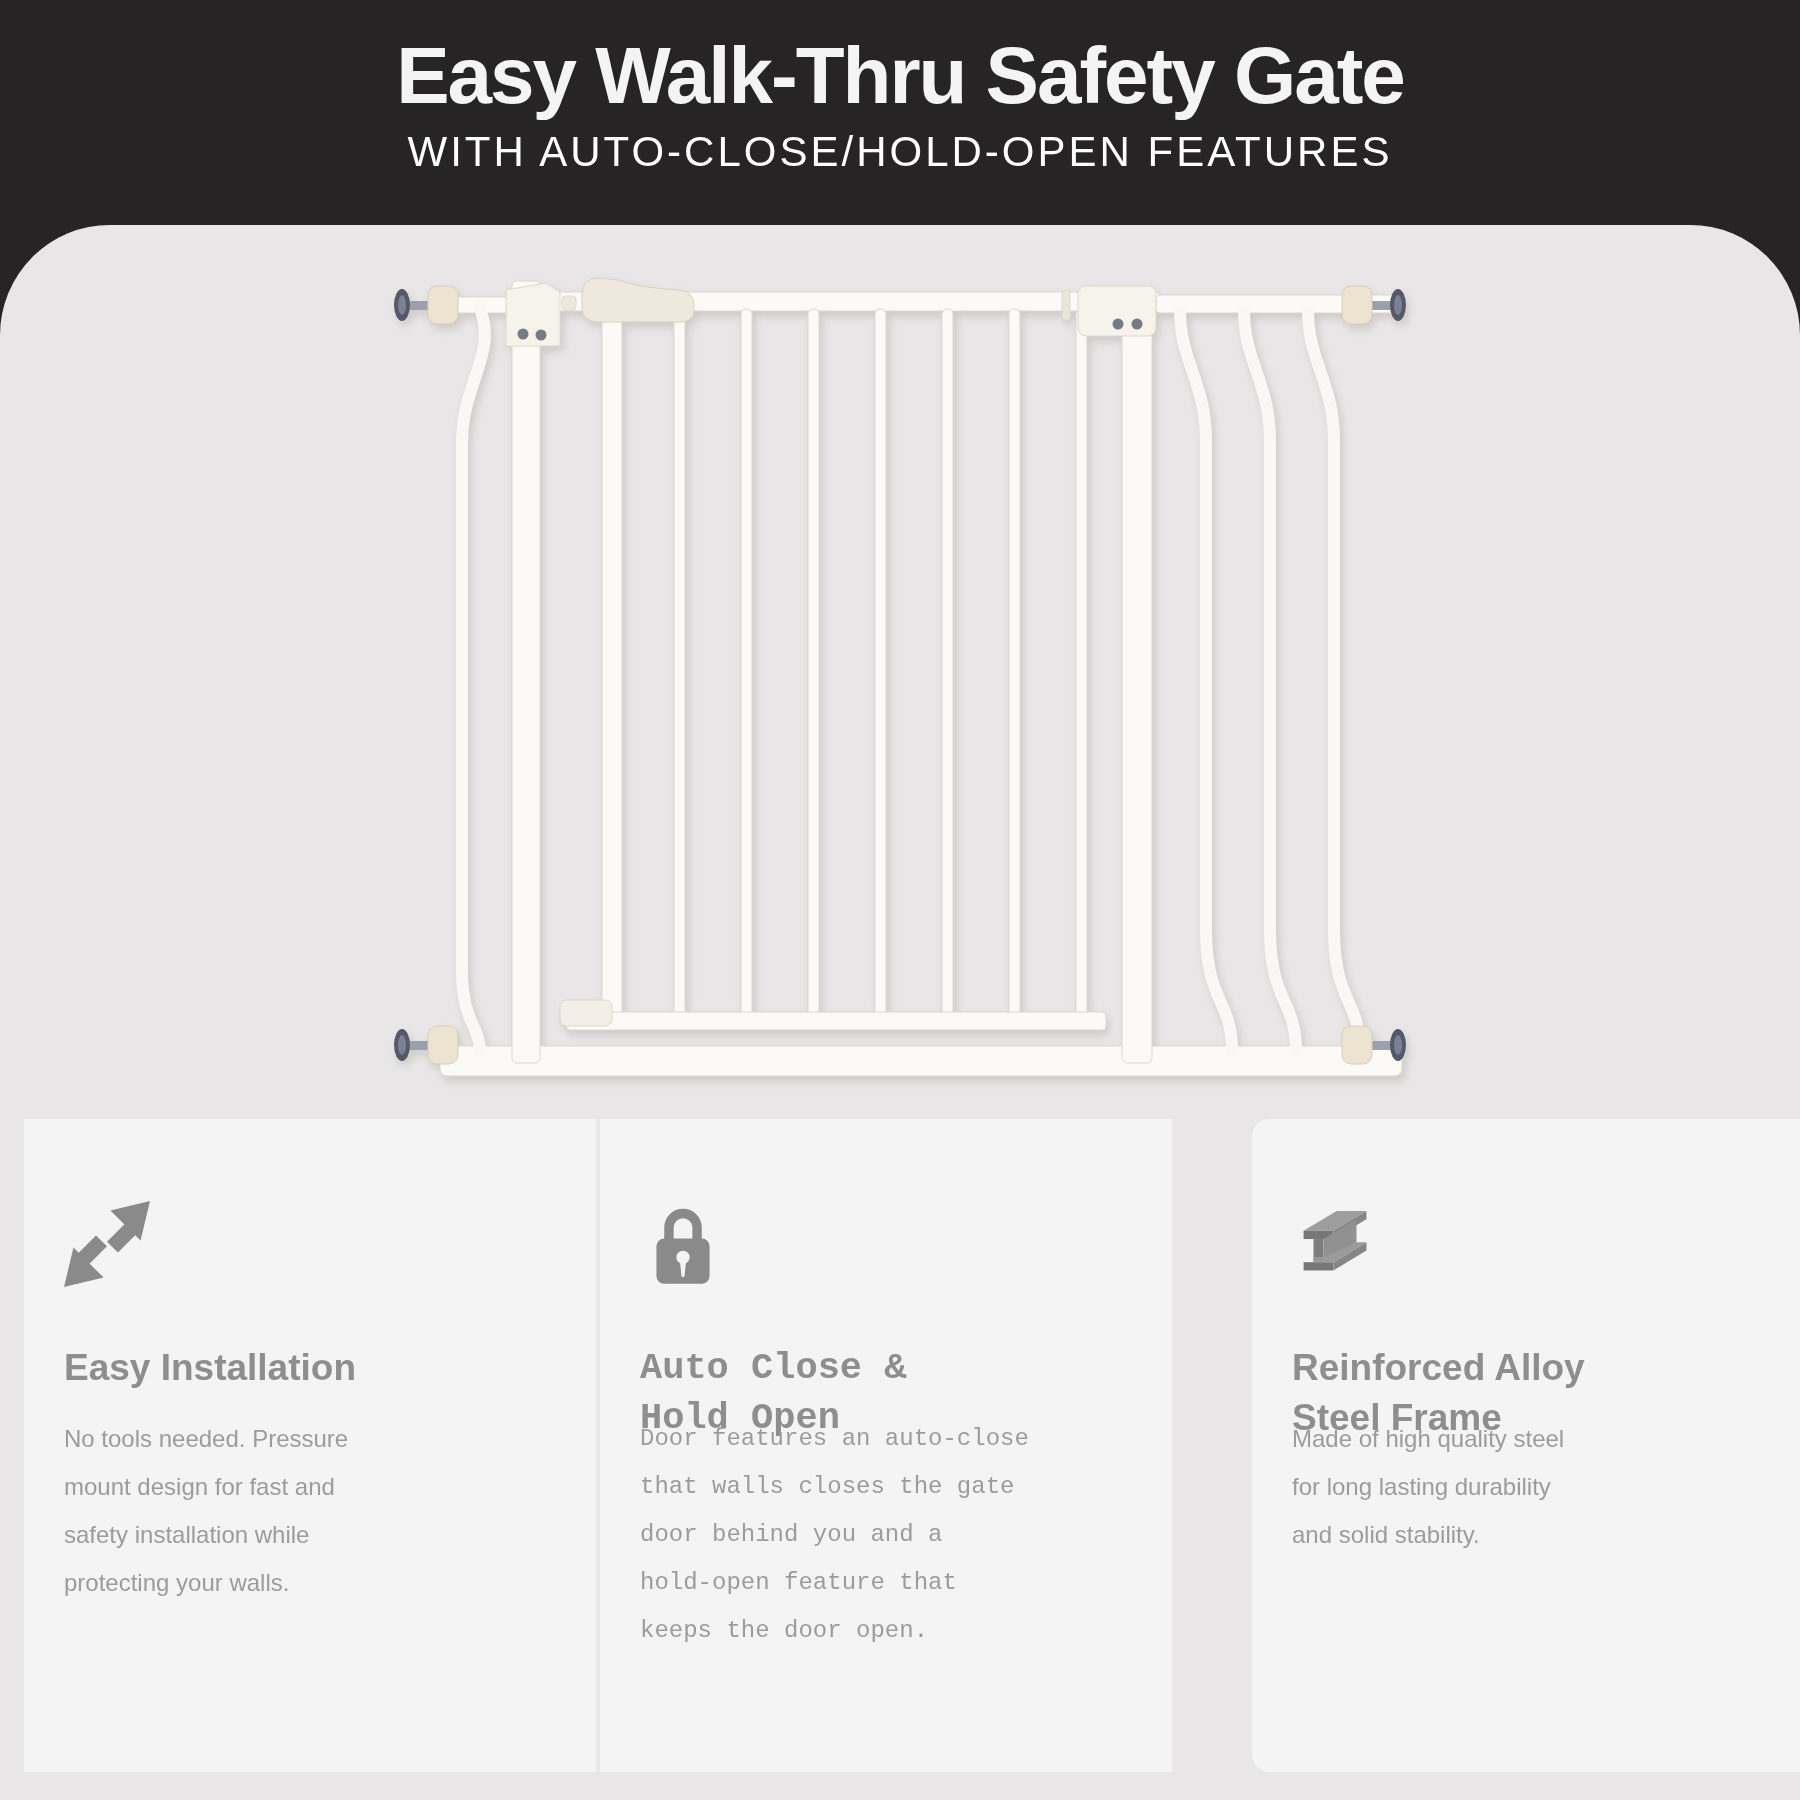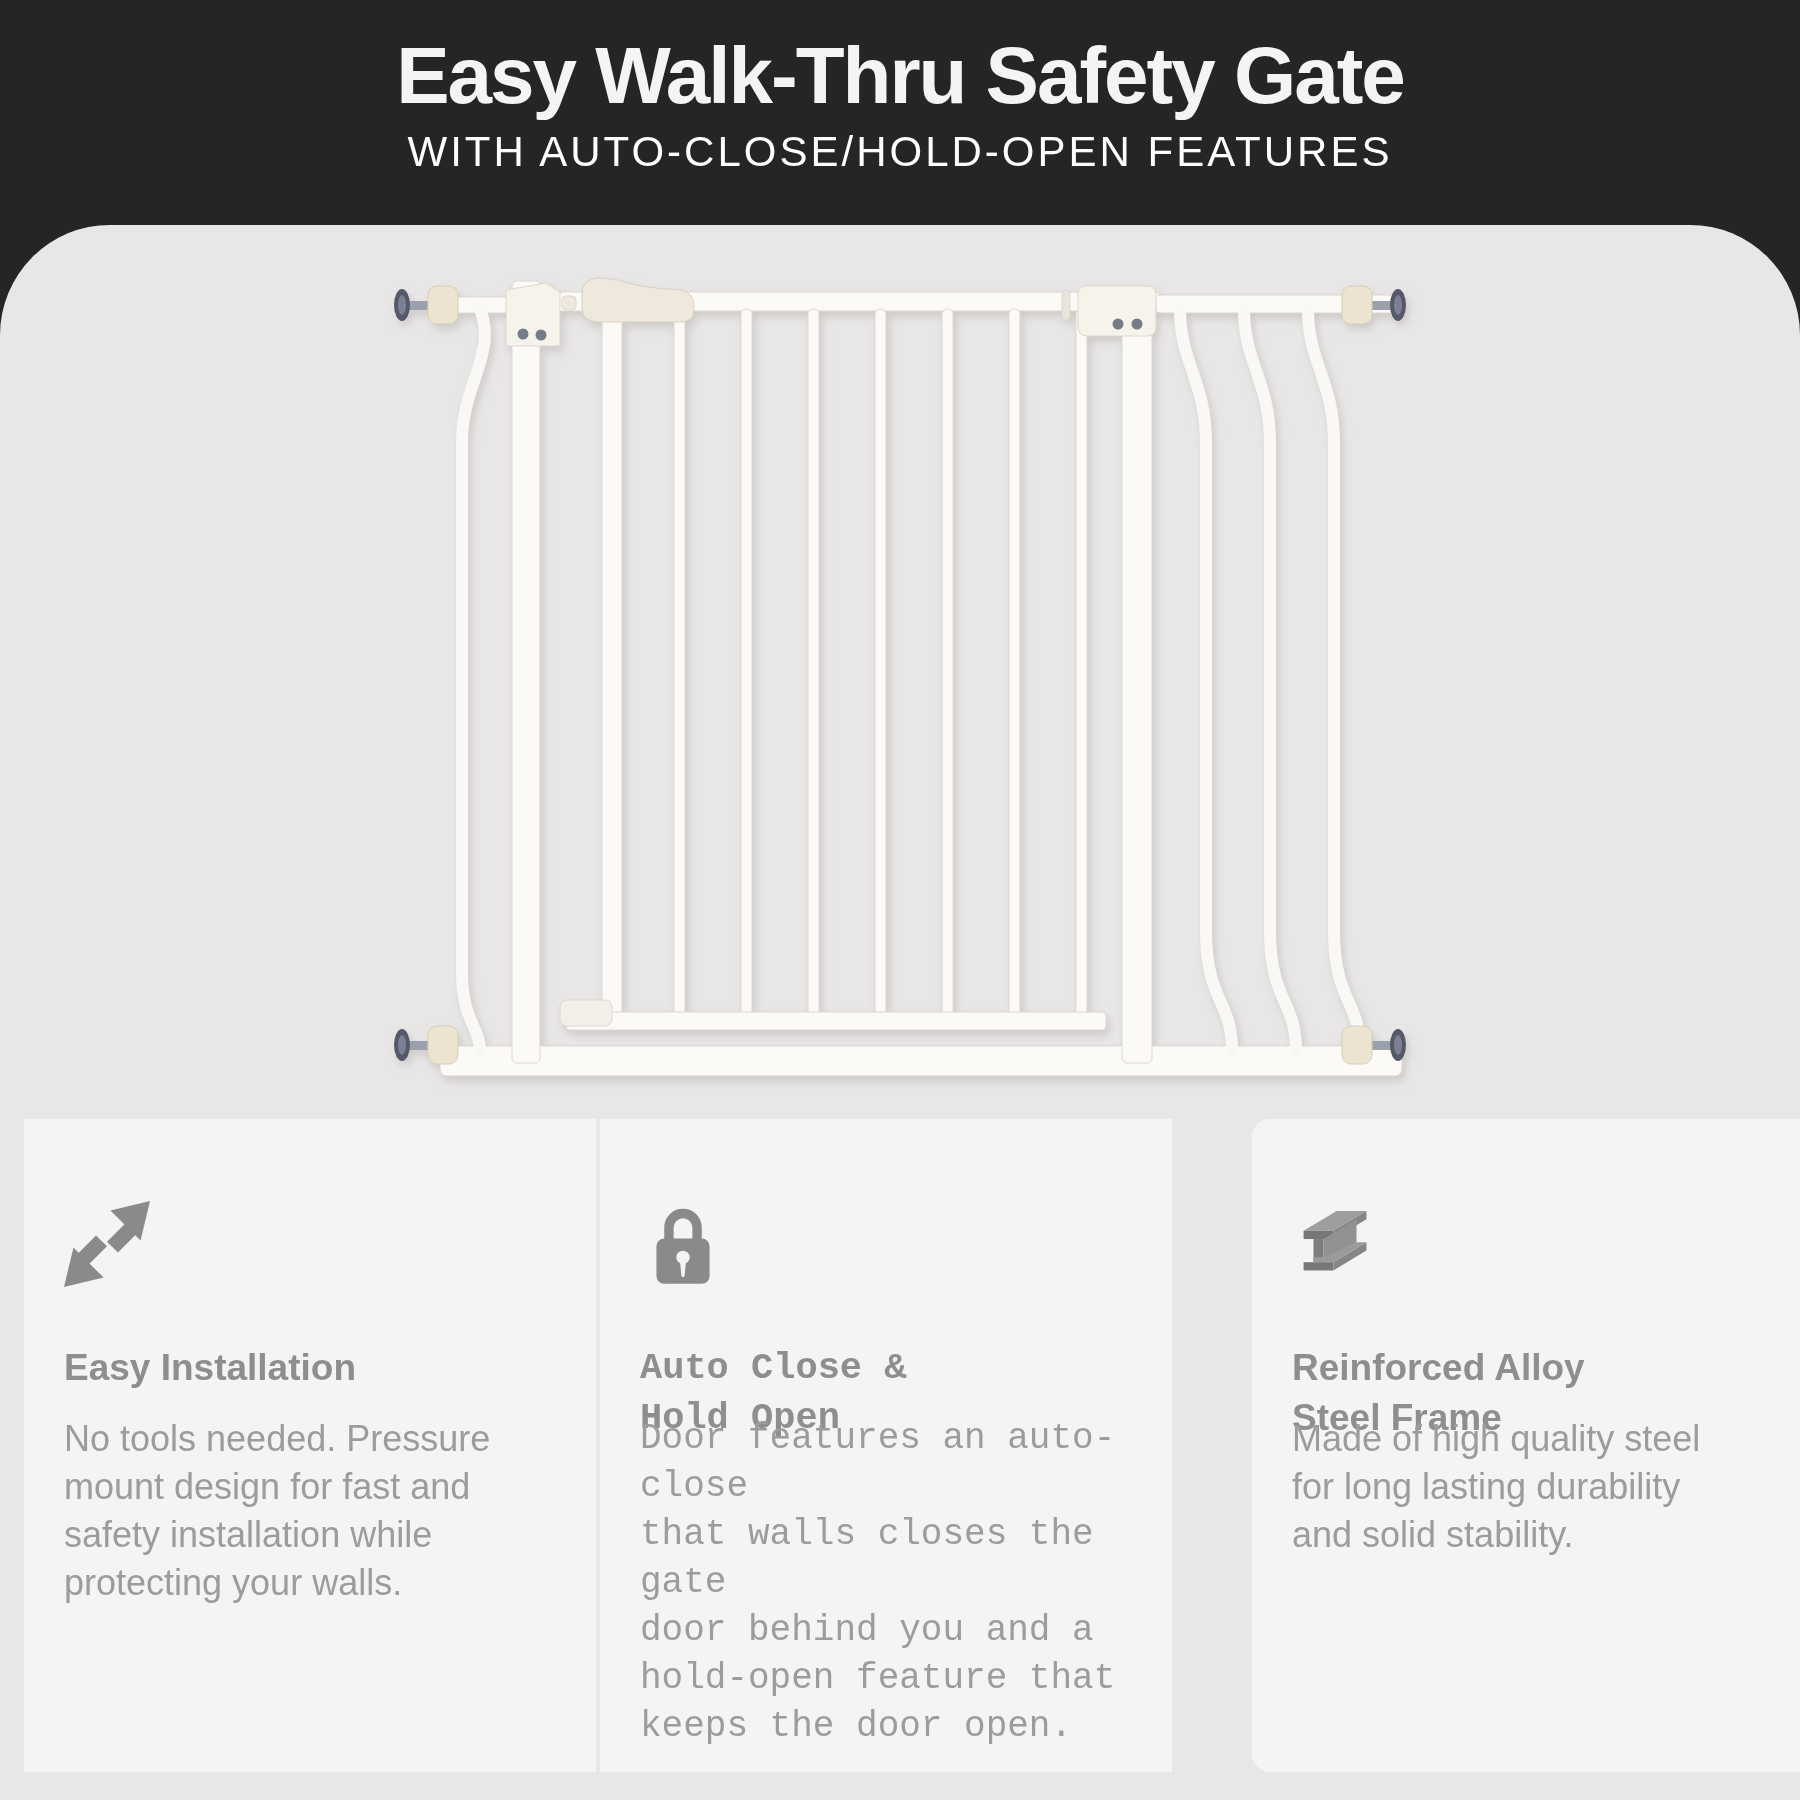--- a/index.html
+++ b/index.html
@@ -33,21 +33,21 @@
   .card1{left:24px;} .card2{left:600px;font-family:Liberation Mono, monospace;} .card3{left:1252px;border-radius:18px;}
   .card .icon{position:absolute;left:40px;top:82px;width:86px;height:86px;}
   .card .icon svg{width:100%;height:100%;}
   .card-title{
     position:absolute;left:40px;top:224px;width:500px;
     font-size:37px;font-weight:bold;color:#8e8e8e;line-height:50px;
     white-space:pre-line;letter-spacing:0px;
   }
   .card-body{
     position:absolute;left:40px;top:296px;width:505px;
-    font-size:36px;font-weight:400;color:#9c9c9c;line-height:48px;
+    font-size:24px;font-weight:400;color:#9c9c9c;line-height:48px;
     white-space:pre-line;
   }
 </style>
 </head>
 <body>
 
 <div class="header">
   <div class="header-title">Easy Walk-Thru Safety Gate</div>
   <div class="header-subtitle">WITH AUTO-CLOSE/HOLD-OPEN FEATURES</div>
 </div>

